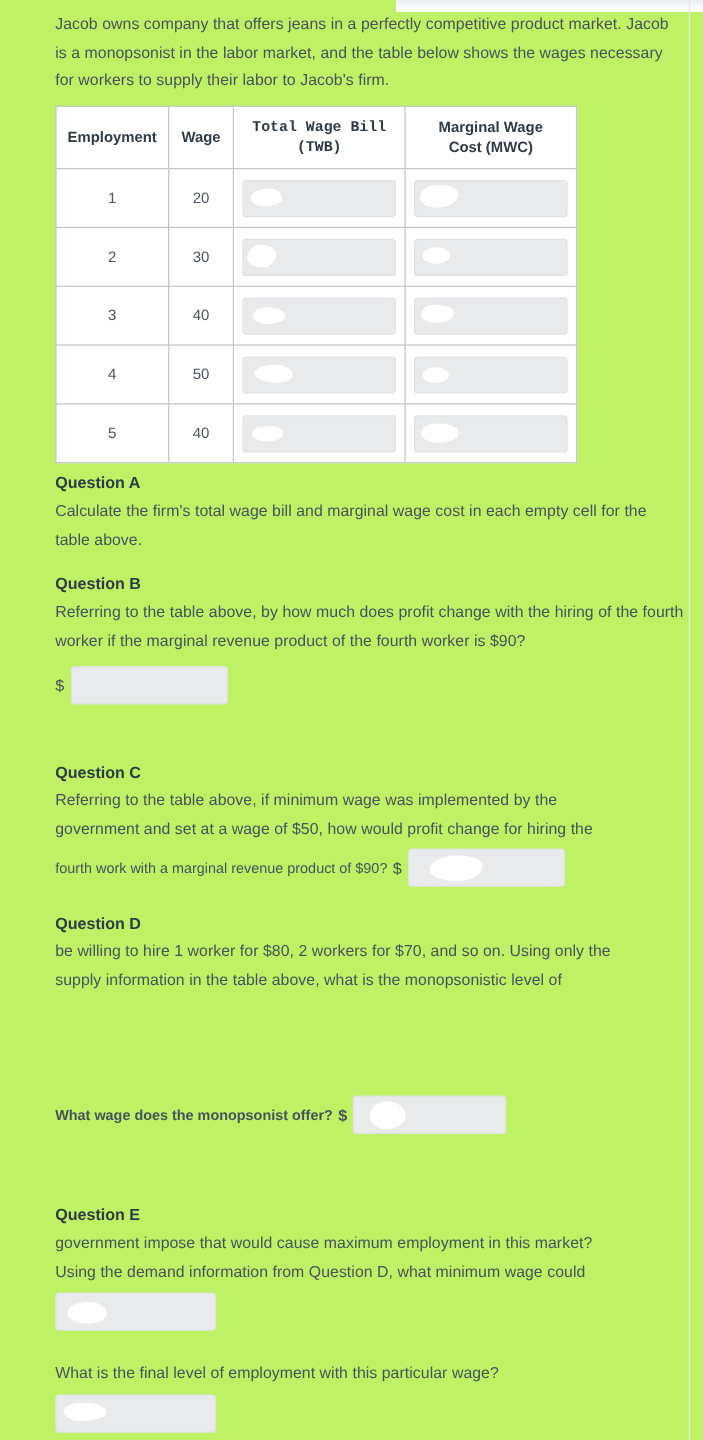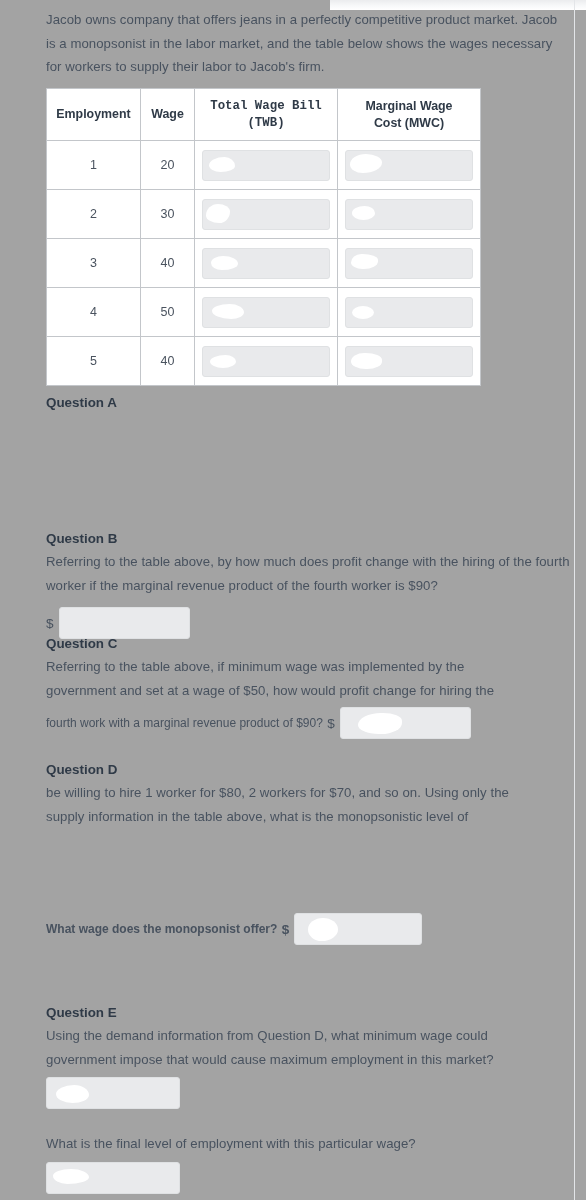--- a/index.html
+++ b/index.html
@@ -14,21 +14,21 @@
     overflow: hidden;
     font-family: "Liberation Sans", sans-serif;
     color: #3a4450;
   }
 
   #page {
     position: absolute;
     left: 0; top: 0;
     width: 586px;
     height: 1200px;
-    background: #a3a3a3;
+    background: #bef264;
   }
 
   
   .right-rule {
     position: absolute;
     left: 574px;
     top: 0;
     width: 1px;
     height: 1200px;
     background: #e3e5e8;
@@ -132,21 +132,21 @@
   .b9 { left: 6px;  top: 8px;  width: 22px; height: 13px; border-radius: 50%; }
   .b10{ left: 5px;  top: 6px;  width: 31px; height: 16px; border-radius: 45% 55% 50% 50% / 55% 45% 50% 50%; }
   .b11{ left: 17px; top: 5px;  width: 44px; height: 21px; border-radius: 55% 45% 50% 50% / 60% 40% 55% 45%; }
   .b12{ left: 18px; top: 7px;  width: 64px; height: 14px; border-radius: 50% 50% 45% 55% / 50% 50% 50% 50%; }
   .b13{ left: 13px; top: 4px;  width: 30px; height: 23px; border-radius: 50% 50% 55% 45% / 50% 50% 50% 50%; }
   .b14{ left: 9px;  top: 7px;  width: 33px; height: 18px; border-radius: 55% 45% 50% 50% / 50% 55% 45% 50%; }
   .b15{ left: 6px;  top: 6px;  width: 36px; height: 15px; border-radius: 50% 50% 60% 40% / 45% 55% 45% 55%; }
 
   
   .qa { position: absolute; left: 46px; top: 393px; width: 520px; }
-  .qb { position: absolute; left: 46px; top: 529px; width: 530px; }
+  .qb { position: absolute; left: 46px; top: 477px; width: 530px; }
   .qc { position: absolute; left: 46px; top: 634px; width: 530px; }
   .qd { position: absolute; left: 46px; top: 760px; width: 530px; }
   .qd2 { position: absolute; left: 46px; top: 913px; width: 530px; font-weight: bold; }
   .qe { position: absolute; left: 46px; top: 1003px; width: 534px; }
   .qe2 { position: absolute; left: 46px; top: 1132px; width: 530px; }
 
   .inputbox {
     box-sizing: border-box;
     background: #e9eaec;
     border: 1px solid #dfe1e3;
@@ -285,20 +285,21 @@
               </div>
           </td>
         </tr>
 
       </tbody>
     </table>
   </div>
 
   <div class="qa">
     <div class="qhead">Question A</div>
+    <p class="prose">Calculate the firm's total wage bill and marginal wage cost in each empty cell for the table above.</p>
   </div>
 
   <div class="qb">
     <div class="qhead">Question B</div>
     <p class="prose">Referring to the table above, by how much does profit change with the hiring of the fourth worker if the marginal revenue product of the fourth worker is $90?</p>
     <div class="inline-row" style="margin-top:10px;">
       <span class="dollar">$</span><span class="inputbox box-b"></span>
     </div>
   </div>
 
@@ -320,22 +321,22 @@
 
   <div class="qd2">
     <div class="inline-row">
       <span class="prose-inline">What wage does the monopsonist offer?</span>
       <span class="dollar">$</span><span class="inputbox box-d2"><span class="blob b13"></span></span>
     </div>
   </div>
 
   <div class="qe">
     <div class="qhead">Question E</div>
+    <div class="prose">government impose that would cause maximum employment in this market?</div>
     <div class="prose">Using the demand information from Question D, what minimum wage could</div>
-    <div class="prose">government impose that would cause maximum employment in this market?</div>
     <div style="margin-top:6px;">
       <span class="inputbox box-e"><span class="blob b14"></span></span>
     </div>
   </div>
 
   <div class="qe2">
     <div class="prose">What is the final level of employment with this particular wage?</div>
     <div style="margin-top:6px;">
       <span class="inputbox box-e2"><span class="blob b15"></span></span>
     </div>

